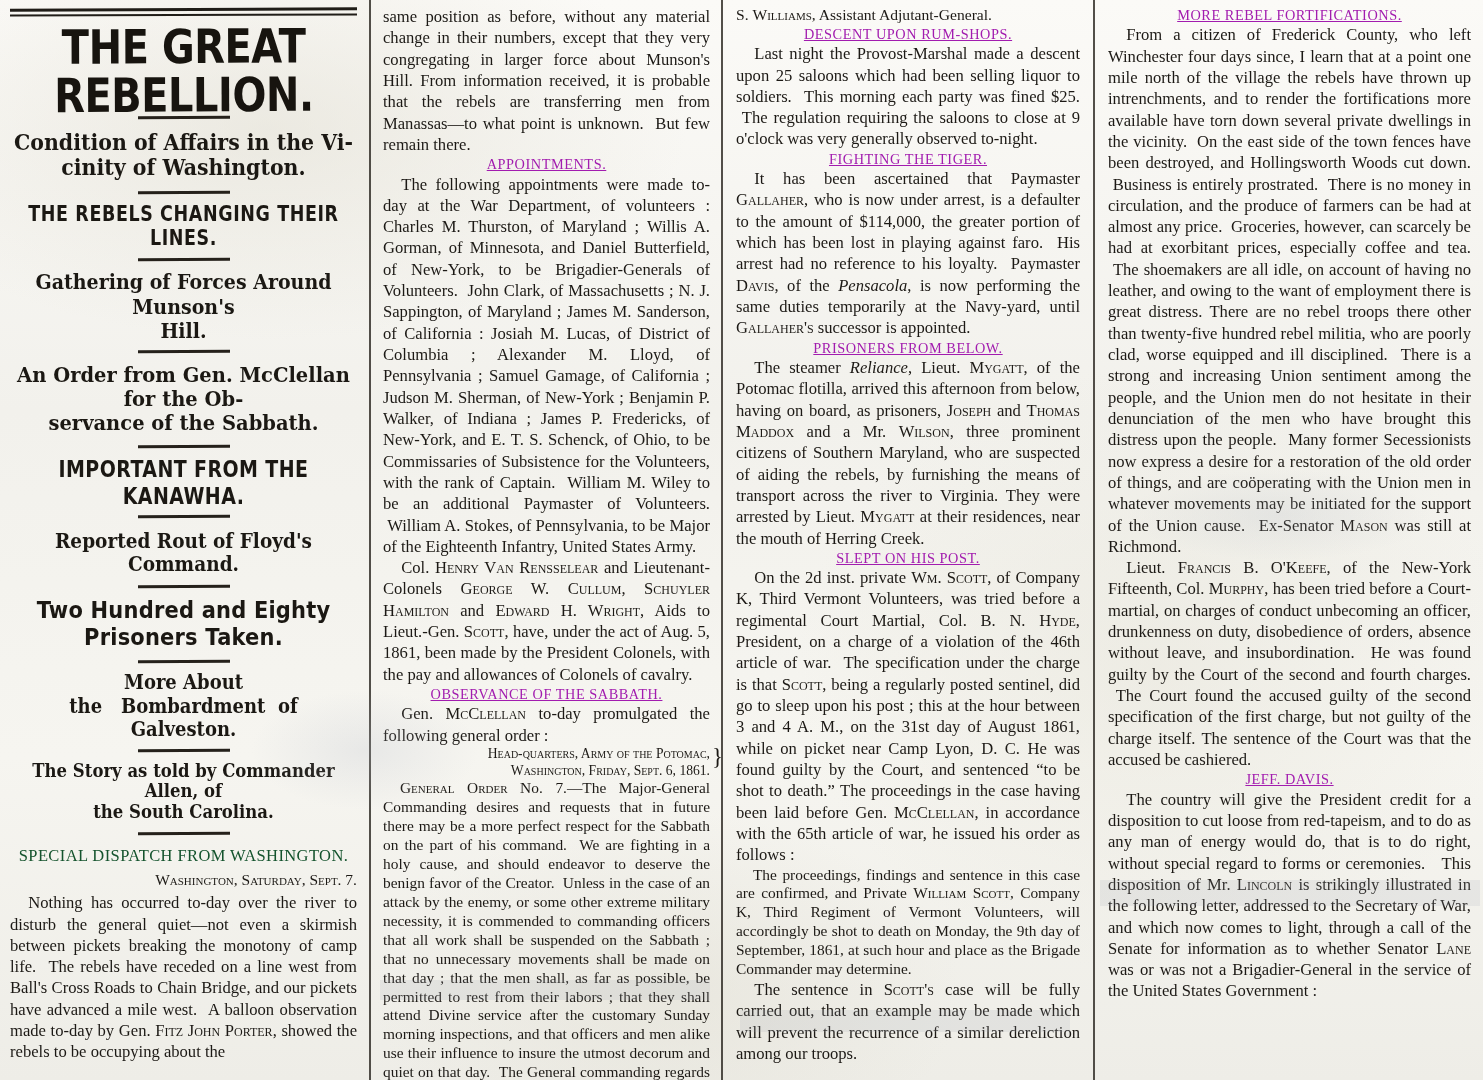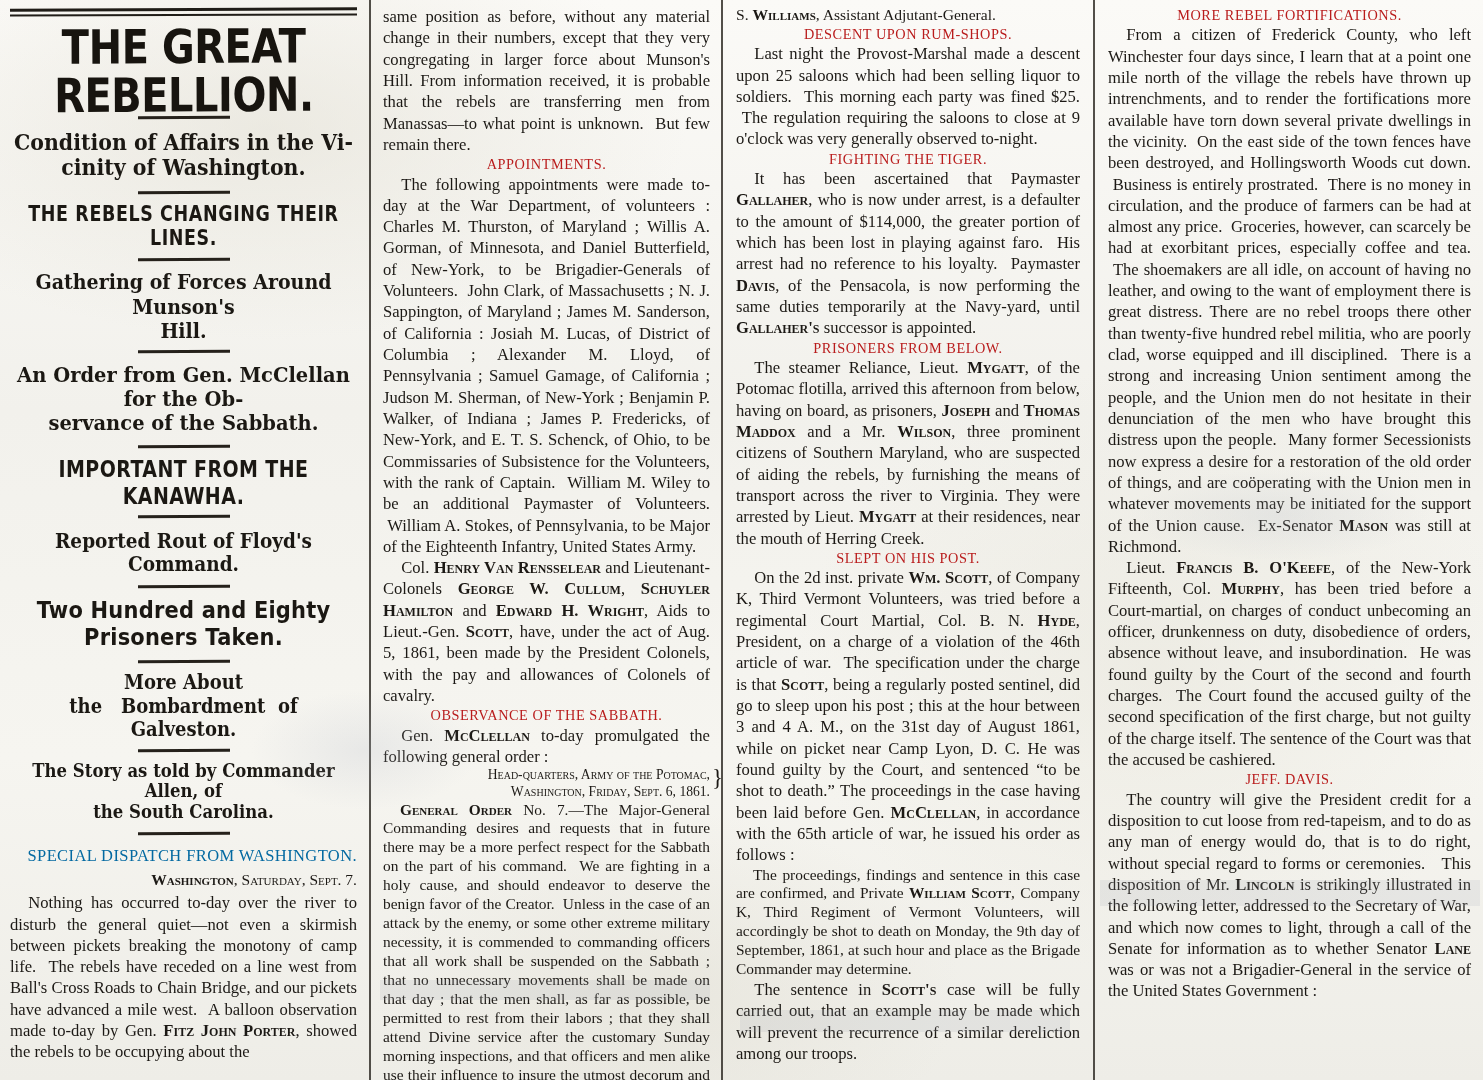--- a/index.html
+++ b/index.html
@@ -160,26 +160,26 @@
     transform: scaleY(1.08);
   }
   .dash {
     width: 92px;
     height: 2.5px;
     background: #25211b;
     margin: 11px auto 11px;
     transform: rotate(-0.35deg);
   }
   .dispatch-head {
-    text-align: right;
+    text-align: center;
     font-family: "Liberation Serif", "DejaVu Serif", serif;
     font-size: 16.5px;
     letter-spacing: .4px;
     margin: 12px 0 2px;
-    color: #0369a1;
+    color: #14532d;
   }
   .dateline {
     text-align: right;
     font-size: 15.5px;
     font-variant: small-caps;
     margin: 4px 0 2px;
   }
 
   
   .body {
@@ -193,24 +193,25 @@
   .body p { margin: 0 0 0 0; text-indent: 1.1em; }
   .body p.noind { text-indent: 0; }
   .sub {
     text-align: center;
     font-size: 14.3px;
     letter-spacing: .55px;
     margin: 6px 0 3px;
     text-indent: 0 !important;
     font-variant: small-caps;
     text-transform: uppercase;
-    color: #b91c1c;
-  }
-  .sc { font-variant: small-caps; font-weight: bold; }
-  .it { }
+    color: #a21caf;
+    text-decoration: underline;
+  }
+  .sc { font-variant: small-caps; }
+  .it { font-style: italic; }
   .hq {
     text-align: right;
     font-size: 13.6px;
     font-variant: small-caps;
     line-height: 1.22;
     text-indent: 0 !important;
     margin-right: 14px;
     position: relative;
   }
   .brace {

